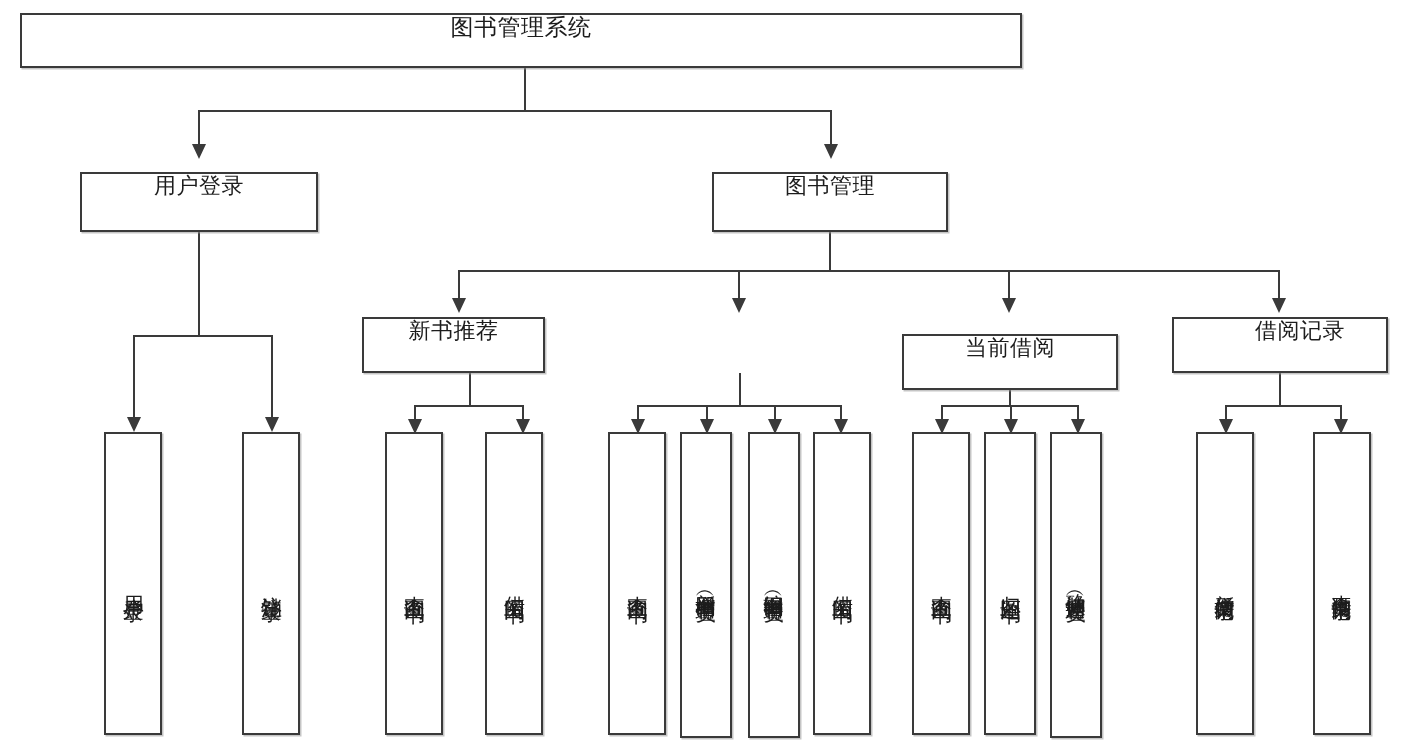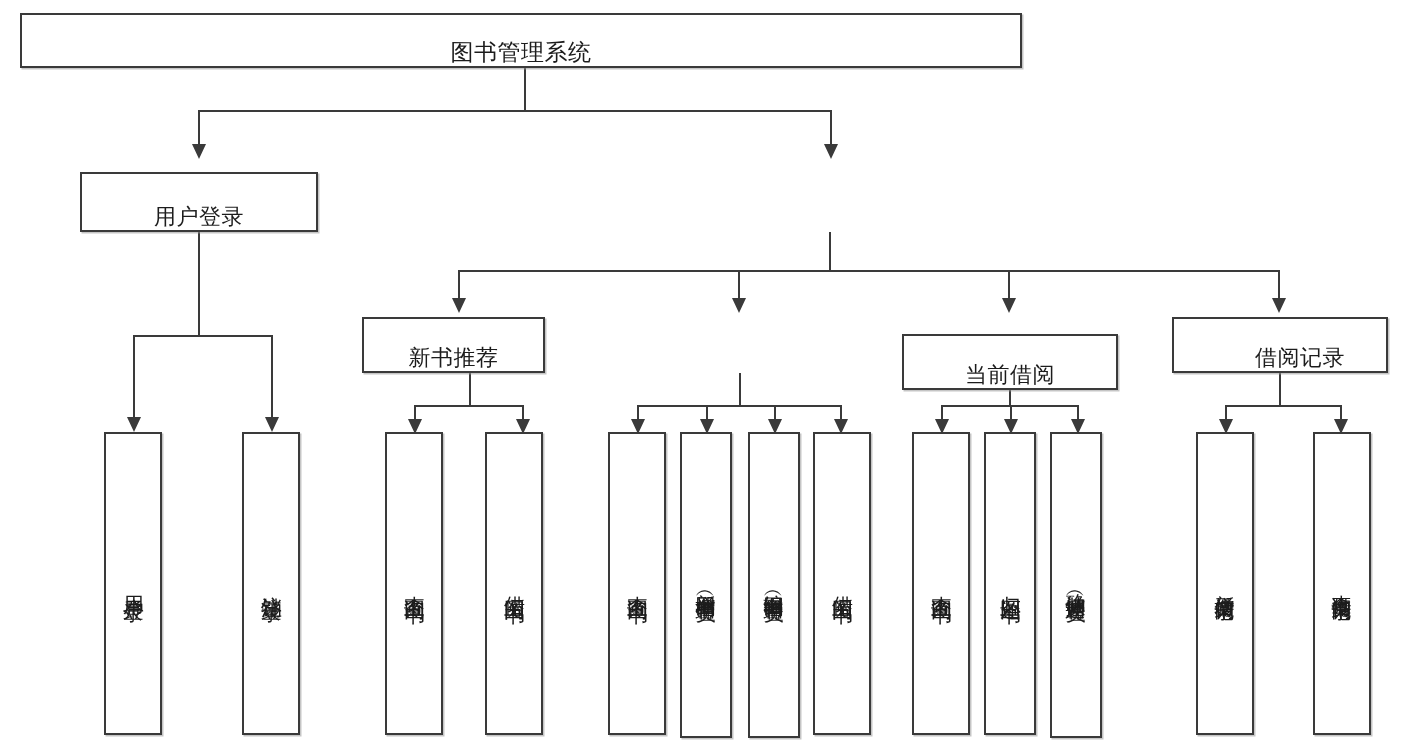--- a/index.html
+++ b/index.html
@@ -15,21 +15,21 @@
   #diagram{position:absolute;left:0;top:0;width:1405px;height:747px;}
 
   
   .node{
     position:absolute;
     background:#ffffff;
     border:2px solid #3a3a3a;
     box-sizing:border-box;
     box-shadow:1.5px 1.5px 0 0 rgba(150,150,150,0.55);
     display:flex;
-    align-items:flex-end;
+    align-items:flex-start;
     justify-content:center;
     z-index:3;
   }
   .node .label{
     text-align:center;
     line-height:1.12;
     letter-spacing:0.5px;
     color:#1c1c1c;
   }
   
@@ -91,20 +91,23 @@
   <div class="ln h" style="left:198px;top:110px;width:634px;"></div>
   <div class="ln v" style="left:198px;top:110px;height:34px;"></div>
   <div class="ln v" style="left:830px;top:110px;height:34px;"></div>
   <div class="arrow" style="left:192px;top:144px;"></div>
   <div class="arrow" style="left:824px;top:144px;"></div>
 
   <div class="node h-node" style="left:80px;top:172px;width:238px;height:60px;">
     <span class="label">用户登录</span>
   </div>
 
+  <div class="node h-node" style="left:712px;top:172px;width:236px;height:60px;">
+    <span class="label">图书管理</span>
+  </div>
 
   <div class="ln v" style="left:198px;top:232px;height:103px;"></div>
   <div class="ln h" style="left:133px;top:335px;width:139px;"></div>
   <div class="ln v" style="left:133px;top:335px;height:82px;"></div>
   <div class="ln v" style="left:271px;top:335px;height:82px;"></div>
   <div class="arrow" style="left:127px;top:417px;"></div>
   <div class="arrow" style="left:265px;top:417px;"></div>
 
   <div class="ln v" style="left:829px;top:232px;height:38px;"></div>
   <div class="ln h" style="left:458px;top:270px;width:822px;"></div>

